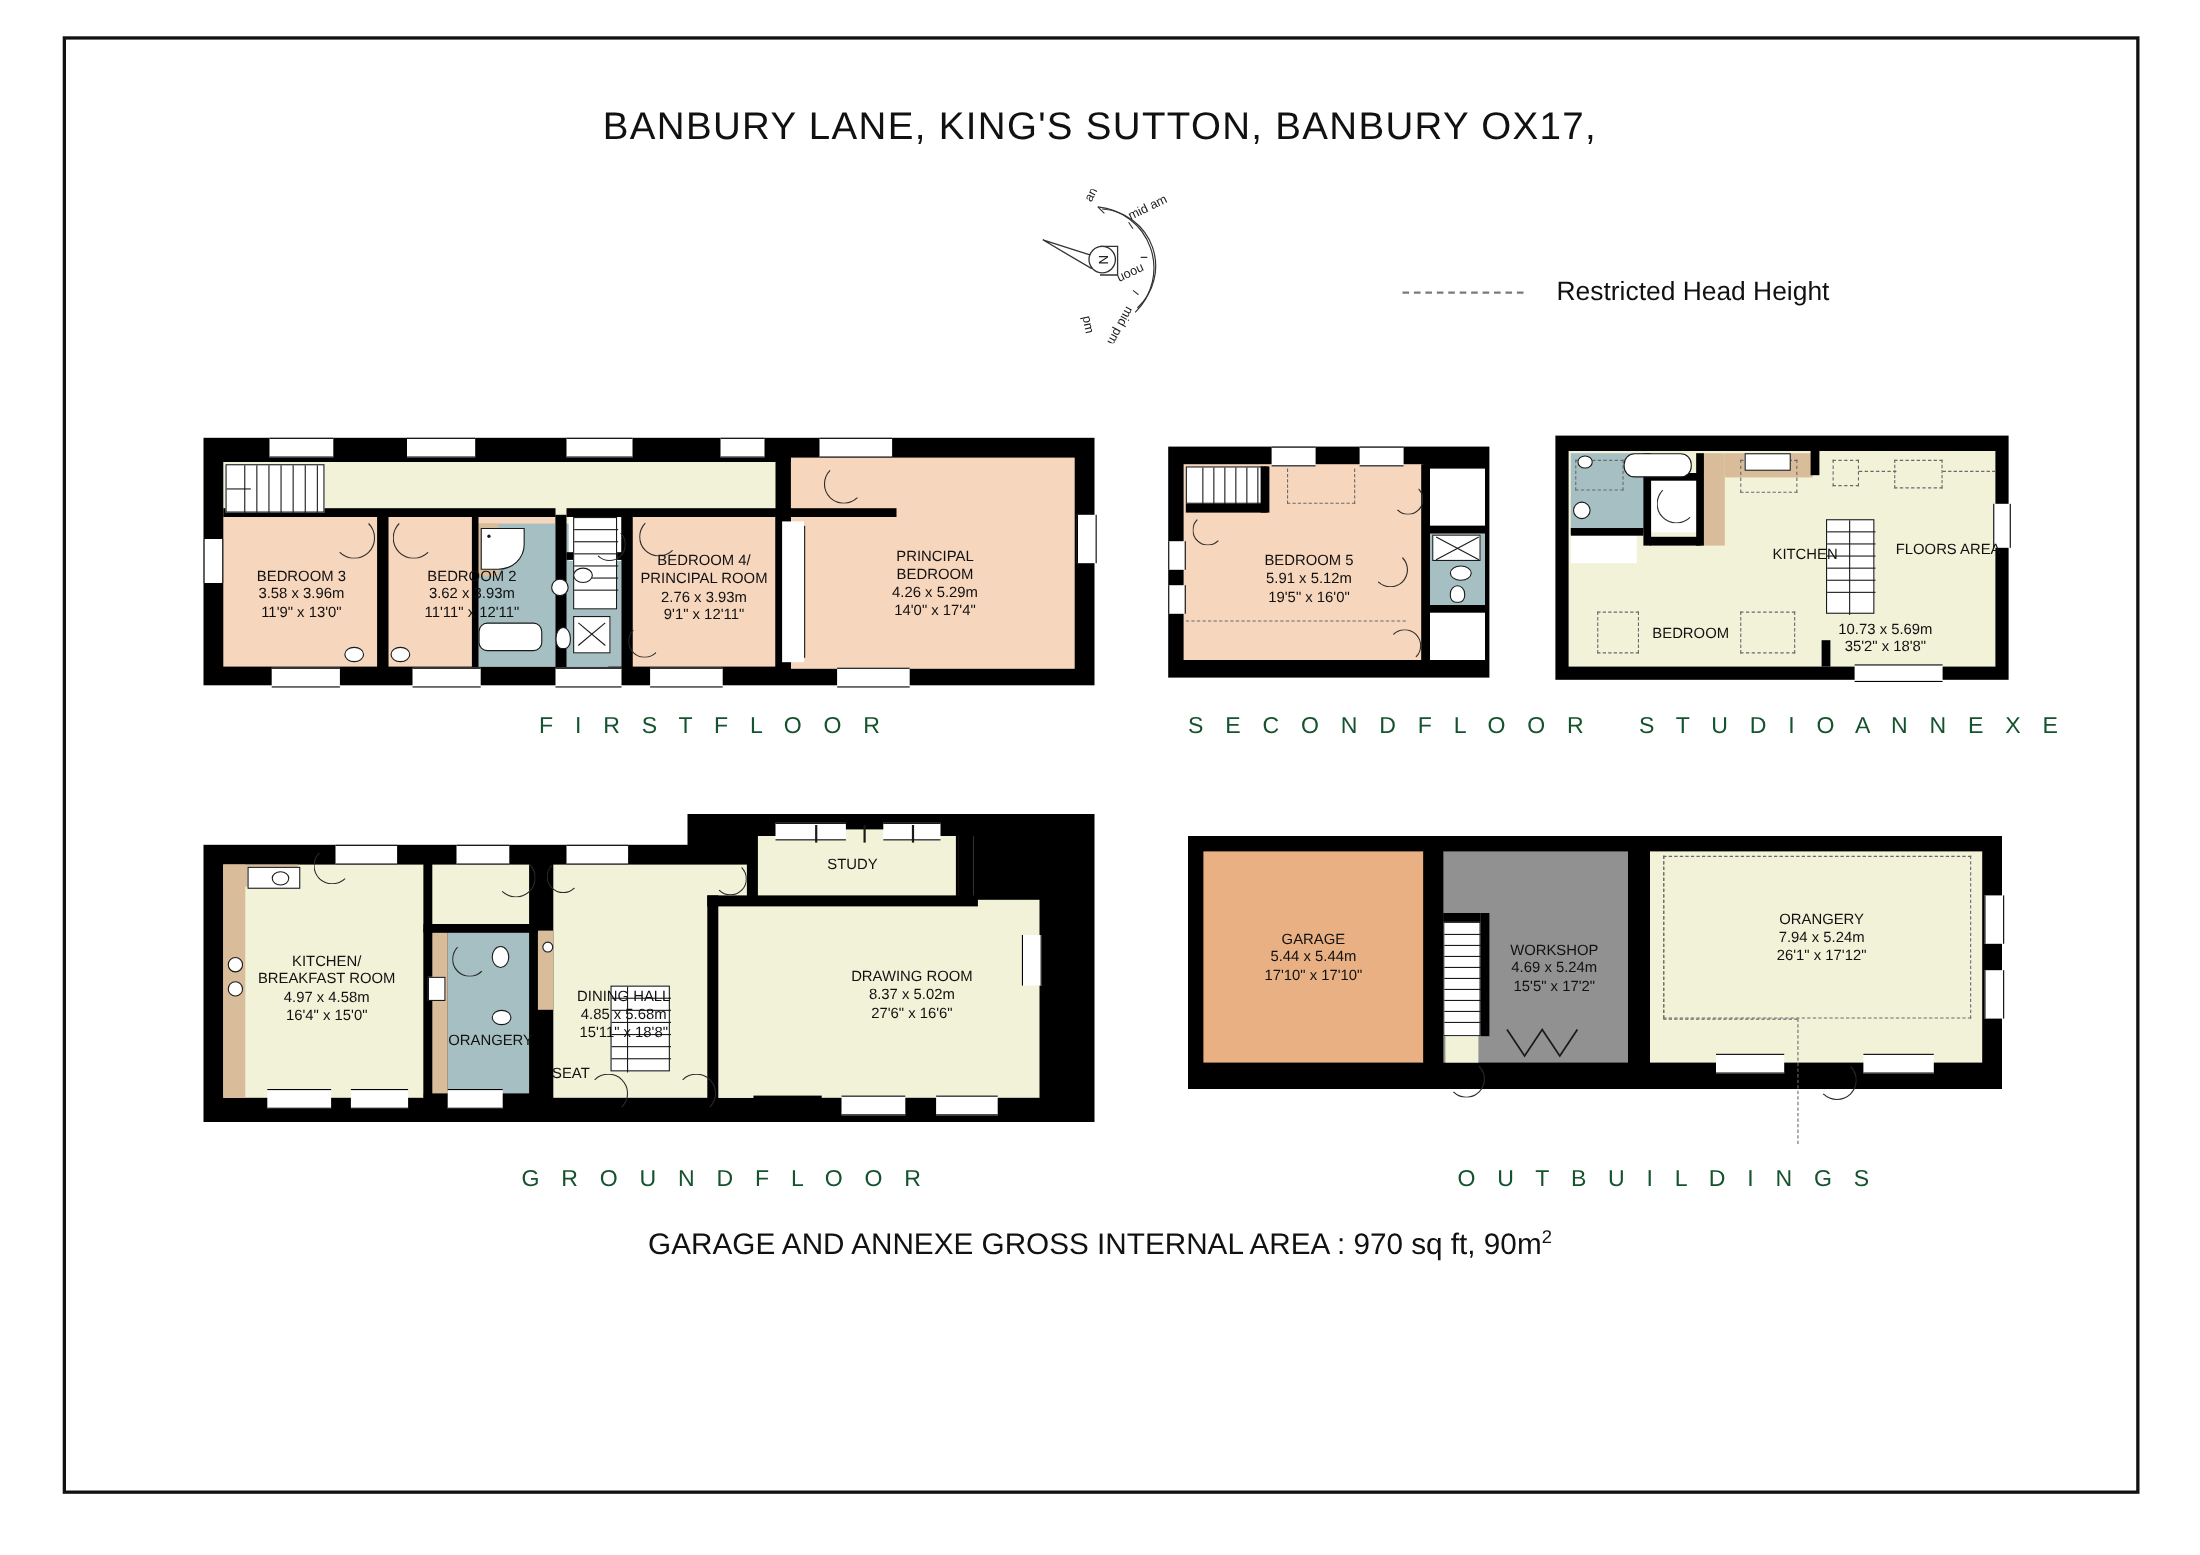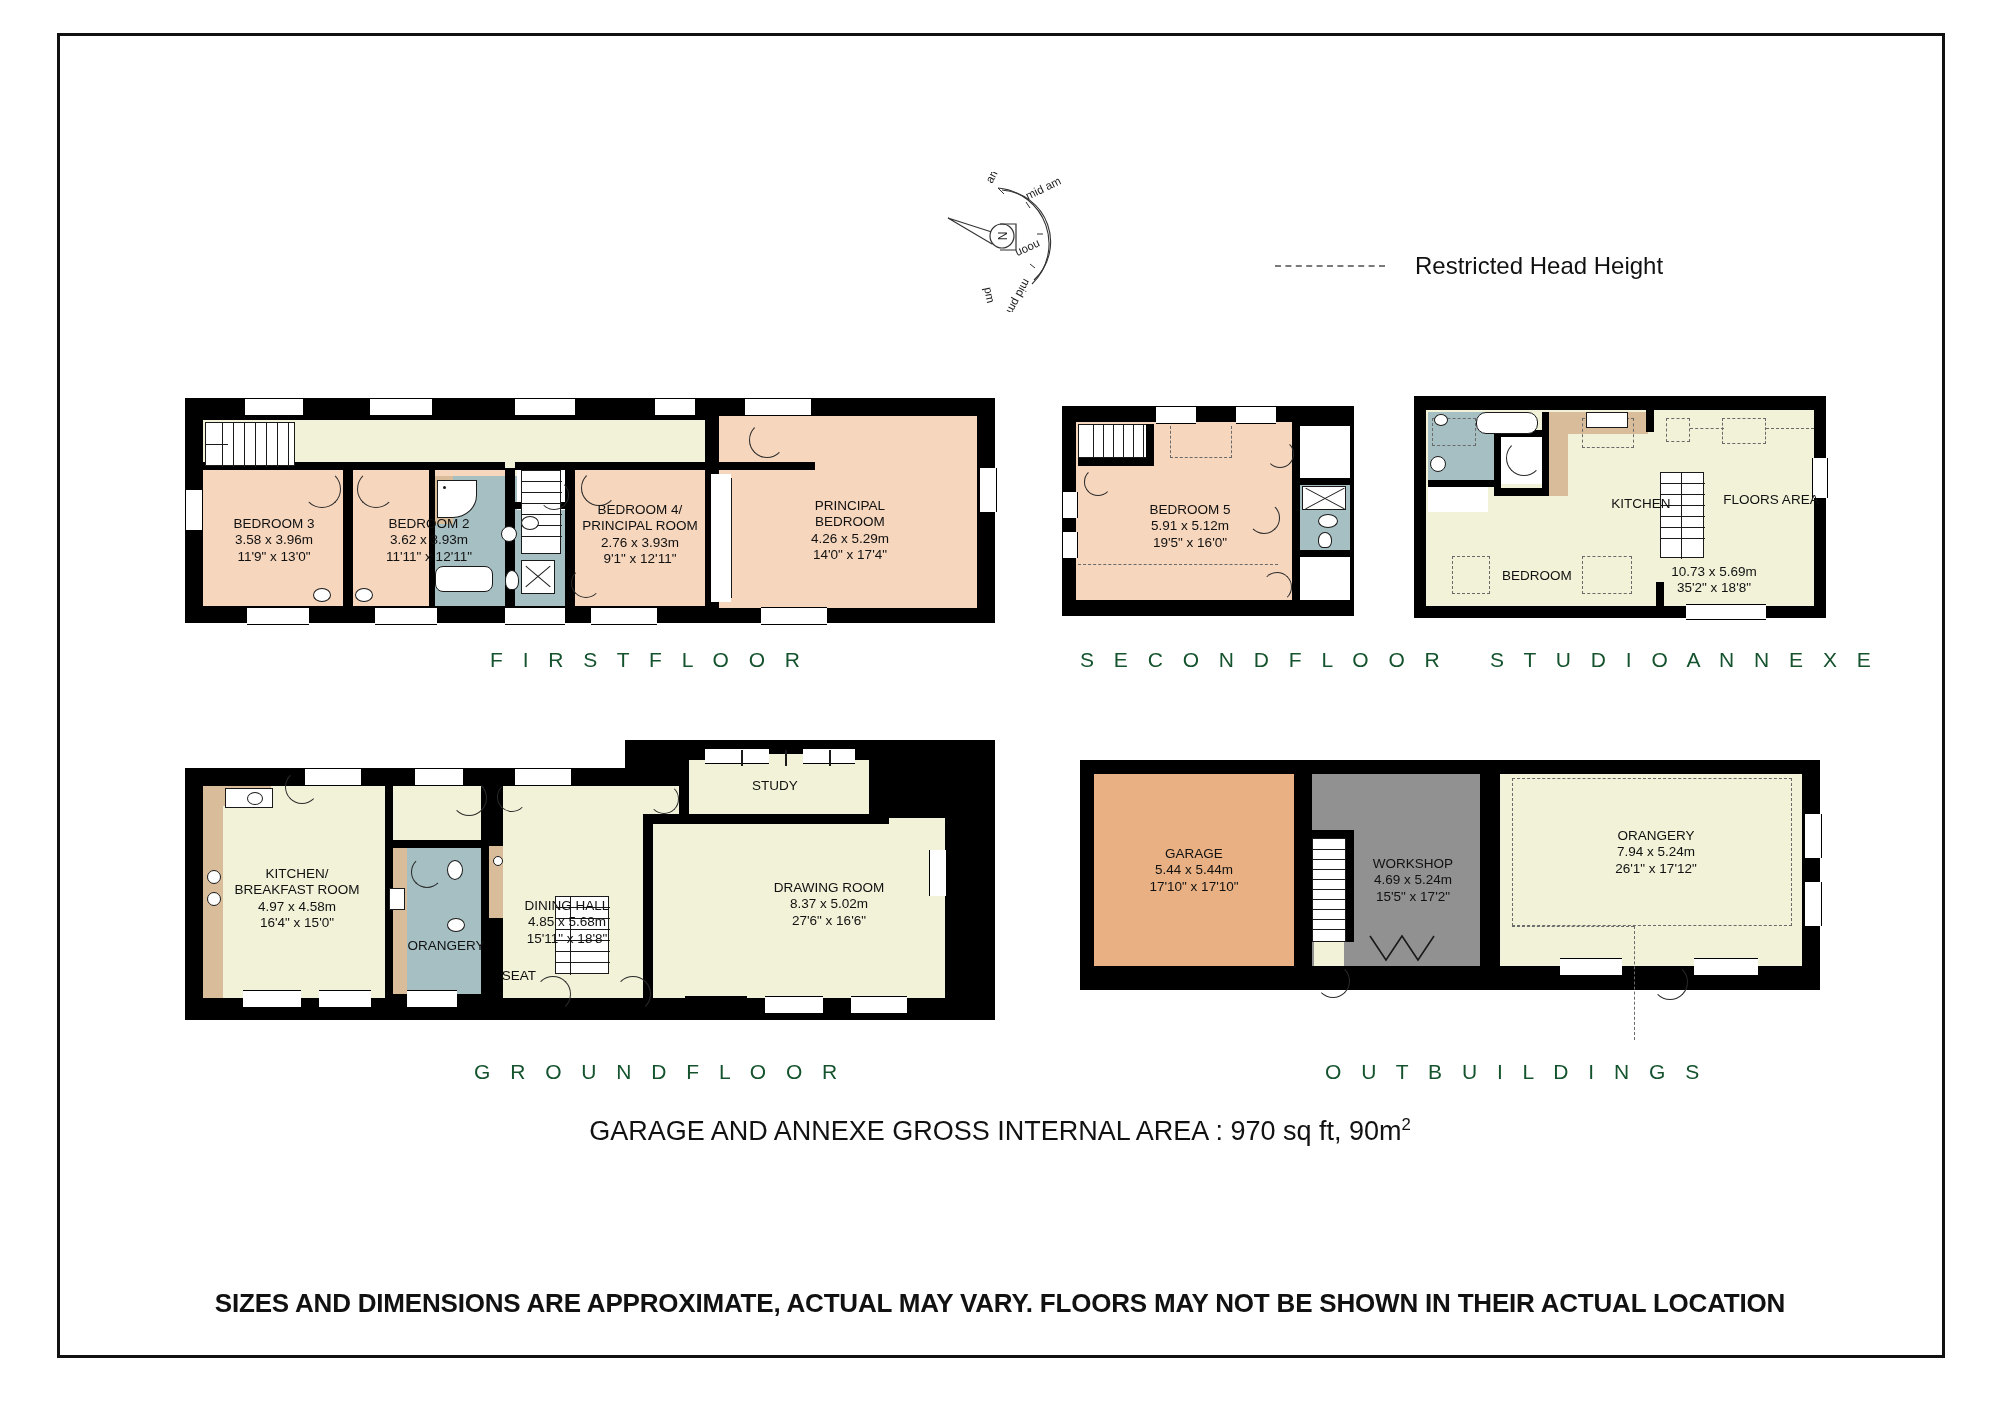--- a/index.html
+++ b/index.html
@@ -60,20 +60,21 @@
 
   #disclaimer{position:absolute;left:0;top:1288px;width:2000px;text-align:center;
        font-size:26px;font-weight:bold;letter-spacing:-0.2px;color:#111;}
 </style>
 </head>
 <body>
 
 <div id="page">
   <div id="frame"></div>
 
+  <div id="title">BANBURY LANE, KING'S SUTTON, BANBURY OX17,</div>
 
   <div id="compass">
     <svg width="140" height="140" viewBox="0 0 140 140">
 
       <polygon points="8,46 58,62 52,72" fill="#ffffff" stroke="#333" stroke-width="1.2"></polygon>
       <circle cx="62" cy="64" r="12" fill="#fff" stroke="#333" stroke-width="1.2"></circle>
       <text x="62" y="69" font-size="12" text-anchor="middle" fill="#222" font-family="Liberation Sans, sans-serif" transform="rotate(-90 62 64)">N</text>
 
       <path d="M60 52 L76 52 L76 78 L60 78" fill="none" stroke="#333" stroke-width="1.2"></path>
 
@@ -480,14 +481,13 @@
     </div>
   </div>
   <div class="floorlabel" style="left:1325px;top:1060px;">O U T B U I L D I N G S</div>
 
   <div id="areas">
     <div>
       <span>GARAGE AND ANNEXE GROSS INTERNAL AREA : 970 sq ft, 90m</span><sup>2</sup>
     </div>
   </div>
 
-  <div id="disclaimer">SIZES AND DIMENSIONS ARE APPROXIMATE, ACTUAL MAY VARY. FLOORS MAY NOT BE SHOWN IN THEIR ACTUAL LOCATION</div>
 </div>
 
 </body></html>

